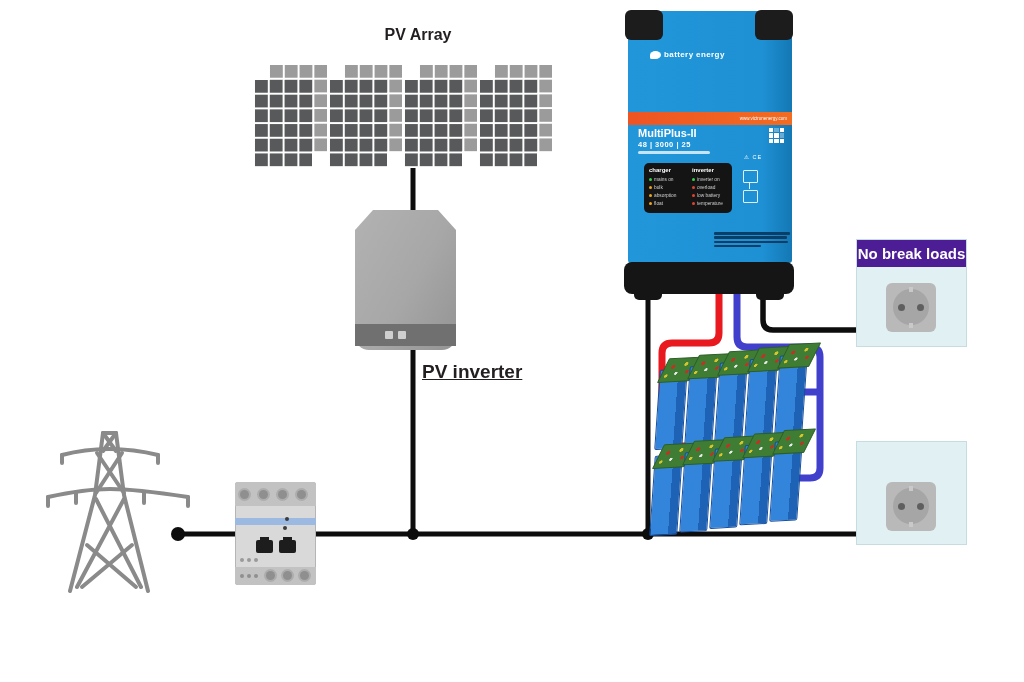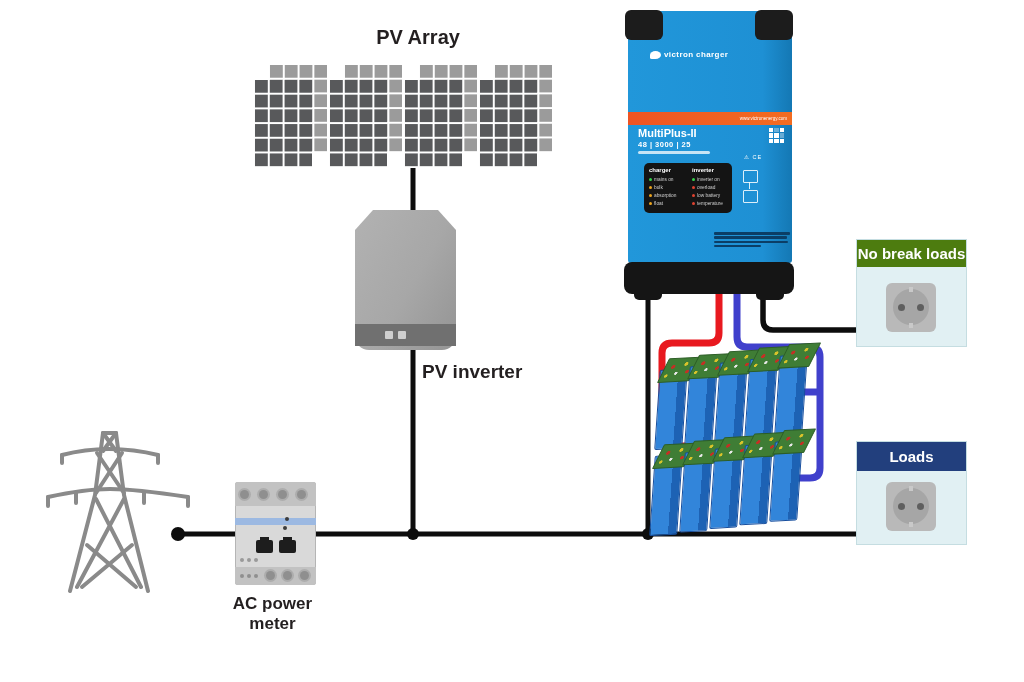--- a/index.html
+++ b/index.html
@@ -93,30 +93,30 @@
       radial-gradient(circle at 80% 60%, #c23124 0 1.4px, transparent 2px),
       radial-gradient(circle at 15% 75%, #d8c32a 0 1.3px, transparent 1.9px),
       #3f7d35;
     border:1px solid #2c5d26; border-radius:1px; }
 
   
   .loadbox { position:absolute; left:856px; width:111px; box-sizing:border-box;
     background:#e1f0f3; border:1px solid #c5dde1; }
   .loadbox .hdr { width:100%; box-sizing:border-box; color:#ffffff; font-weight:bold;
     text-align:center; font-size:15px; }
-  .hdr-green { background:#4d7c0f; padding:5px 0; }
+  .hdr-green { background:#4c1d95; padding:5px 0; }
   .hdr-navy { background:#223f7d; padding:6px 0; }
   .outlet { position:absolute; left:29px; width:50px; height:49px; background:#b9b9b9; border-radius:6px; }
   .outlet .ring { position:absolute; left:7px; top:6px; width:36px; height:36px; background:#a6a6a6; border-radius:50%; }
   .outlet .hole { position:absolute; top:21px; width:7px; height:7px; background:#5f5f5f; border-radius:50%; }
   .outlet .notch { position:absolute; left:23px; width:4px; height:5px; background:#c9c9c9; }
 
   
-  .t-pvarray   { left:368px; top:26px;  width:100px; font-size:20px; }
-  .t-pvinv     { left:422px; top:361px; width:110px; font-size:19px; text-align:left; }
+  .t-pvarray   { left:368px; top:26px;  width:100px; font-size:16px; }
+  .t-pvinv     { left:422px; top:361px; width:110px; font-size:19px; text-align:left;text-decoration:underline; }
   .t-grid      { left:60px;  top:591px; width:118px; font-size:18px; }
   .t-meter     { left:220px; top:594px; width:105px; font-size:17px; }
 </style>
 </head>
 <body>
 
 <div id="canvas">
 
   <svg class="wires" width="1024" height="682" viewBox="0 0 1024 682">
 
@@ -197,32 +197,28 @@
       <div class="ddot" style="left:19px; top:76px;"></div>
     <div class="term bot">
       <div class="ddot" style="left:5px;  top:7px; background:#8f8f8f;"></div>
         <div class="ddot" style="left:12px; top:7px; background:#8f8f8f;"></div>
         <div class="ddot" style="left:19px; top:7px; background:#8f8f8f;"></div>
       <div class="screw" style="left:31px; top:4px;"></div>
       <div class="screw" style="left:48px; top:4px;"></div>
       <div class="screw" style="left:65px; top:4px;"></div>
     </div>
   </div>
-  <div class="abs lbl t-meter">
-    <div>AC power</div>
-    <div>meter</div>
-  </div>
 
   <div>
     <div class="mp-body"></div>
     <div class="mp-bracket" style="left:625px; top:10px;"></div>
     <div class="mp-bracket" style="left:755px; top:10px;"></div>
     <div class="mp-logo">
       <span class="bird"></span>
-      <span>victron charger</span>
+      <span>battery energy</span>
     </div>
     <div class="mp-stripe">
       <span>www.victronenergy.com</span>
     </div>
     <div class="mp-model">MultiPlus-II</div>
     <div class="mp-rating">48 | 3000 | 25</div>
     <div class="mp-subline"></div>
     <div class="mp-grid-icon">
       <i></i>
         <i class="off"></i>
@@ -331,21 +327,20 @@
     <div class="outlet" style="top:43px;">
       <div class="ring"></div>
       <div class="hole" style="left:12px;"></div>
       <div class="hole" style="left:31px;"></div>
       <div class="notch" style="top:4px;"></div>
       <div class="notch" style="top:40px;"></div>
     </div>
   </div>
 
   <div class="loadbox" style="top:441px; height:104px;">
-    <div class="hdr hdr-navy">Loads</div>
     <div class="outlet" style="top:40px;">
       <div class="ring"></div>
       <div class="hole" style="left:12px;"></div>
       <div class="hole" style="left:31px;"></div>
       <div class="notch" style="top:4px;"></div>
       <div class="notch" style="top:40px;"></div>
     </div>
   </div>
 
 </div>

